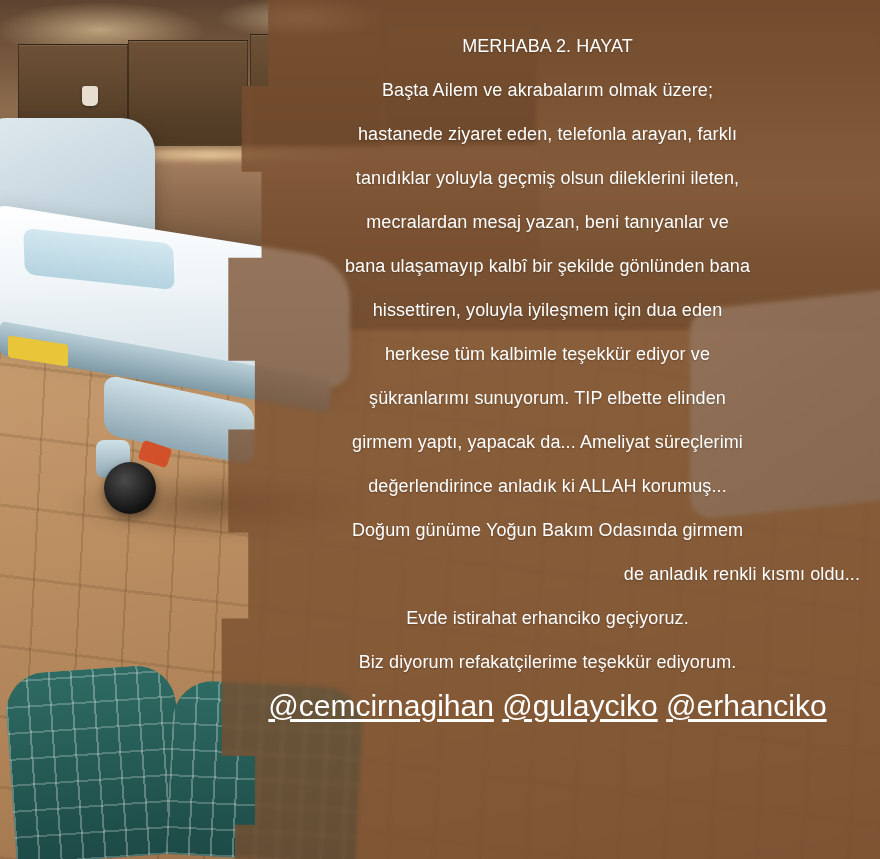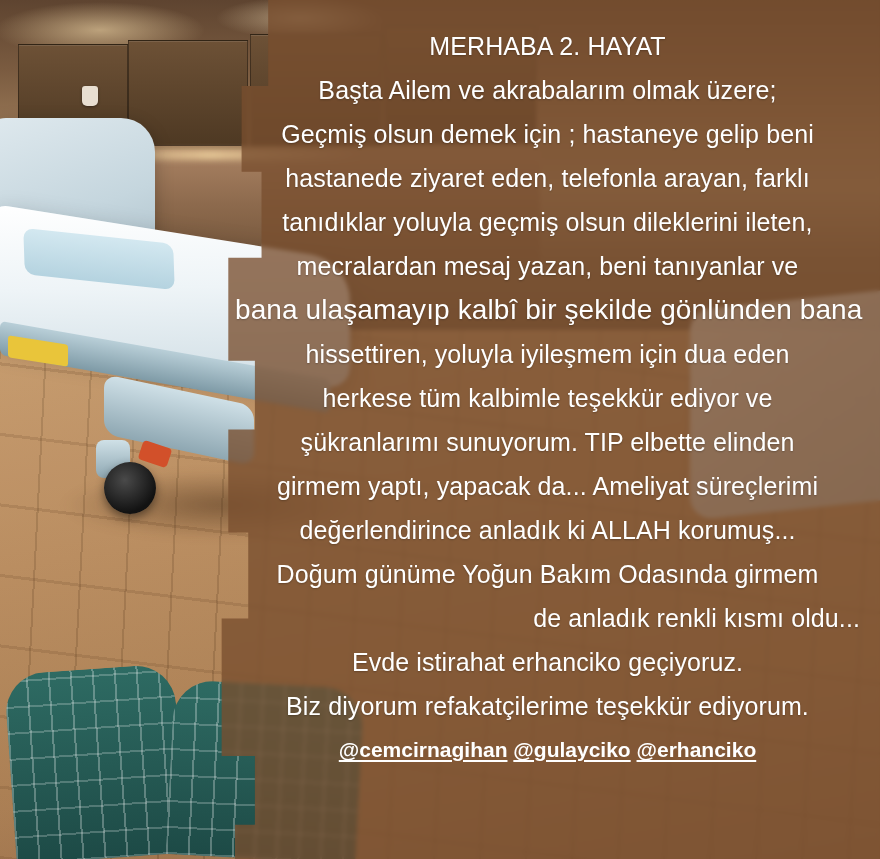--- a/index.html
+++ b/index.html
@@ -190,35 +190,34 @@
       1% 72%, 5% 72%, 5% 62%, 2% 62%,
       2% 50%, 6% 50%, 6% 42%, 2% 42%,
       2% 30%, 7% 30%, 7% 20%, 4% 20%,
       4% 10%, 8% 10%
     );
     display: flex;
     flex-direction: column;
     justify-content: flex-start;
   }
   .line {
-    font-size: 25px;
+    font-size: 18px;
     line-height: 44px;
     letter-spacing: .1px;
     text-align: right;
     white-space: nowrap;
     text-shadow: 0 1px 2px rgba(0,0,0,.25);
   }
   .line.center { text-align: center; }
-  .line.small  { font-size: 28px; }
+  .line.small  { font-size: 18px; }
   .mentions {
     text-align: center;
-    font-size: 21px;
+    font-size: 30px;
     line-height: 44px;
     white-space: nowrap;
-    font-weight: bold;
   }
   .mention {
     text-decoration: underline;
     text-underline-offset: 3px;
     color: #ffffff;
   }
 </style>
 </head>
 <body>
 
@@ -247,21 +246,20 @@
     <div class="caster"></div>
     <div class="pedal"></div>
 
     <div class="leg-plaid leg-left"></div>
     <div class="leg-plaid leg-right"></div>
   </div>
 
   <div class="text-panel">
     <div class="line center">MERHABA 2. HAYAT</div>
     <div class="line center">Başta Ailem ve akrabalarım olmak üzere;</div>
-    <div class="line center">Geçmiş olsun demek için ; hastaneye gelip beni</div>
     <div class="line center">hastanede ziyaret eden, telefonla arayan, farklı</div>
     <div class="line center">tanıdıklar yoluyla geçmiş olsun dileklerini ileten,</div>
     <div class="line center">mecralardan mesaj yazan, beni tanıyanlar ve</div>
     <div class="line center small">bana ulaşamayıp kalbî bir şekilde gönlünden bana</div>
     <div class="line center">hissettiren, yoluyla iyileşmem için dua eden</div>
     <div class="line center">herkese tüm kalbimle teşekkür ediyor ve</div>
     <div class="line center">şükranlarımı sunuyorum. TIP elbette elinden</div>
     <div class="line center">girmem yaptı, yapacak da... Ameliyat süreçlerimi</div>
     <div class="line center">değerlendirince anladık ki ALLAH korumuş...</div>
     <div class="line center">Doğum günüme Yoğun Bakım Odasında girmem</div>

